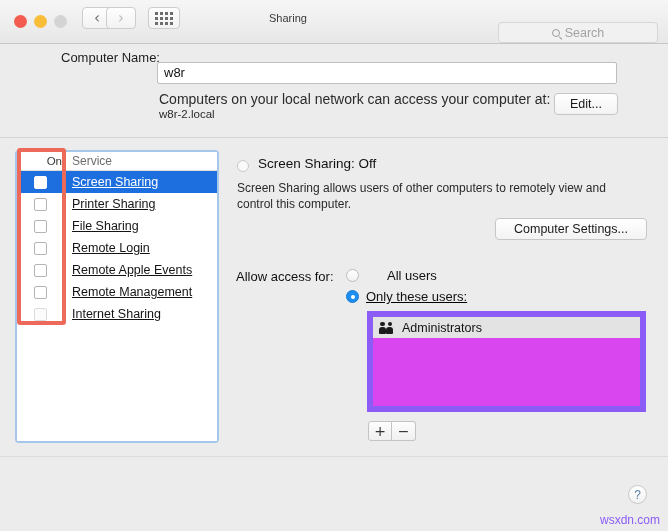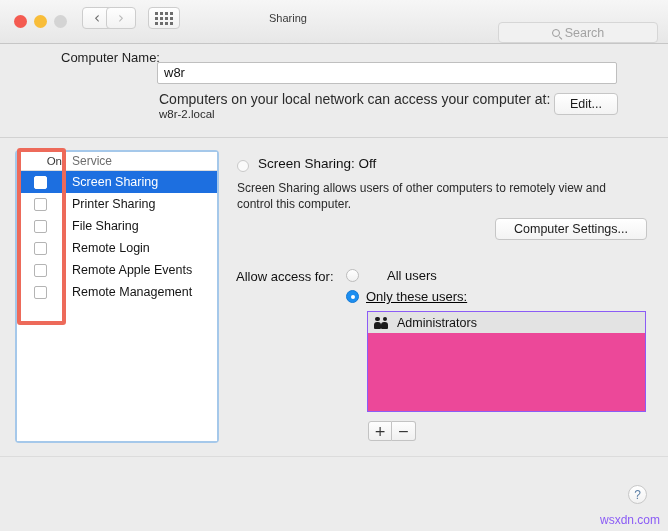--- a/index.html
+++ b/index.html
@@ -142,21 +142,21 @@
   .svc-row.sel { background: #1d6fe0; }
   .svc-row .cb-cell { width: 47px; display: flex; justify-content: center; align-items: center; }
   .svc-row .cb {
     width: 13px; height: 13px;
     background: #fff; border: 1px solid #b4b4b4; border-radius: 2px;
   }
   .svc-row.sel .cb { border-color: #fff; }
   .svc-row .cb.dim { border-color: #dcdcdc; background: #fcfcfc; }
   .svc-row .name {
     flex: 1; padding-left: 8px;
-    font-size: 12.5px; color: #141414;
+    font-size: 12.5px; color: #141414; text-decoration: underline;
   }
   .svc-row.sel .name { color: #fff; }
 
   
   #annot-rect {
     position: absolute; left: 17px; top: 148px;
     width: 49px; height: 177px;
     border: 4px solid #ed6a5a; border-radius: 3px;
     pointer-events: none;
   }
@@ -202,21 +202,21 @@
     display: flex; align-items: center; justify-content: center;
   }
   .radio-dot.on::after {
     content: ""; width: 4px; height: 4px; border-radius: 50%; background: #fff;
   }
   .radio-opt .txt { font-size: 13px; color: #111; }
 
   #users-box {
     position: absolute; left: 367px; top: 311px;
     width: 279px; height: 101px;
-    background: #ec4899; border: 1px solid #8b5cf6;
+    background: #d946ef; border: 6px solid #8b5cf6;
   }
   #users-row {
     display: flex; align-items: center; gap: 8px;
     height: 21px; padding-left: 6px;
     background: #e3e3e3;
   }
   #users-row .grp-icon {
     width: 15px; height: 12px; position: relative;
   }
   #users-row .grp-icon::before,
@@ -357,20 +357,26 @@
         <div class="name">Remote Apple Events</div>
       </div>
 
       <div class="svc-row">
         <div class="cb-cell">
           <span class="cb"></span>
         </div>
         <div class="name">Remote Management</div>
       </div>
 
+      <div class="svc-row">
+        <div class="cb-cell">
+          <span class="cb dim"></span>
+        </div>
+        <div class="name">Internet Sharing</div>
+      </div>
     </div>
   </div>
 
   <div id="annot-rect"></div>
 
   <div id="ss-radio"></div>
   <div id="ss-desc">Screen Sharing allows users of other computers to remotely view and control this computer.</div>
   <div id="ss-status">Screen Sharing: Off</div>
   <div id="cs-btn">Computer Settings...</div>
 

